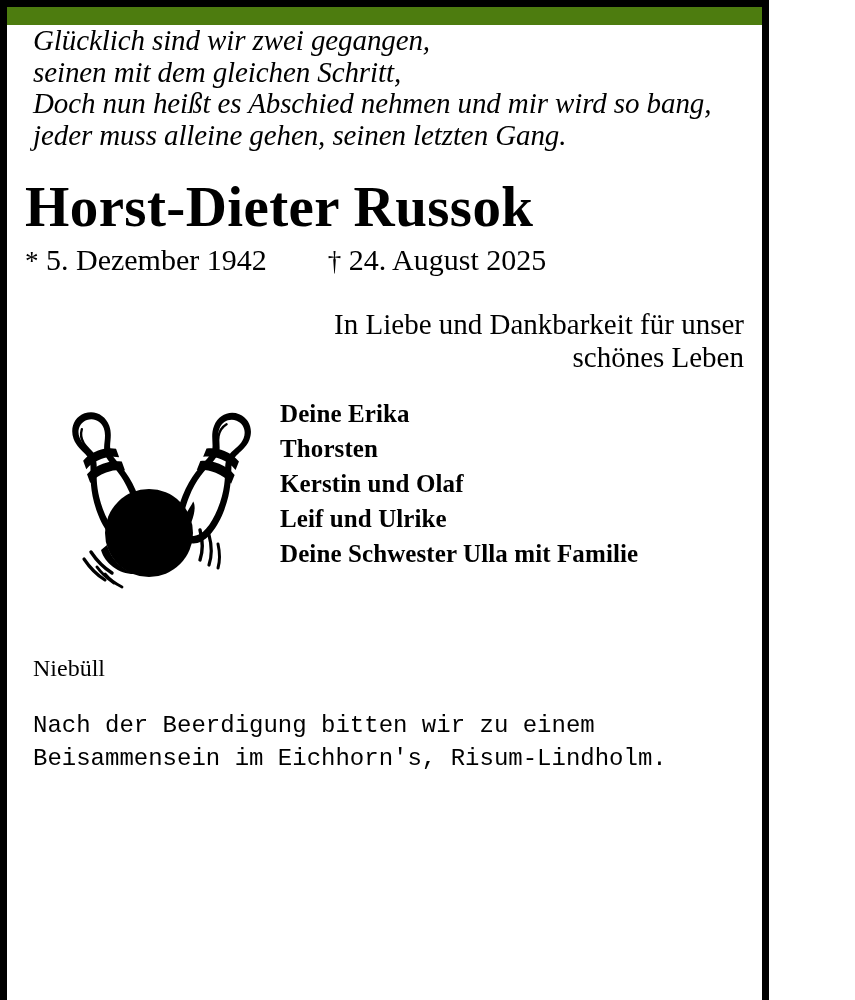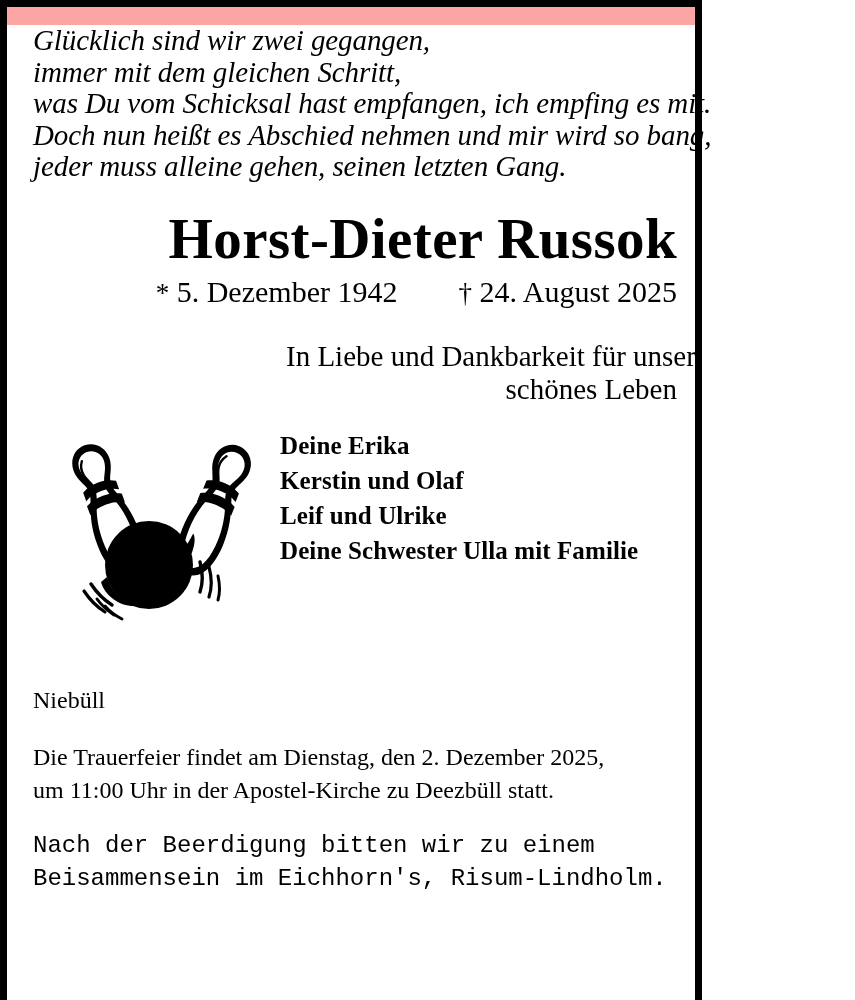--- a/index.html
+++ b/index.html
@@ -12,23 +12,23 @@
     width: 855px;
     height: 1000px;
     overflow: hidden;
     font-family: "Liberation Serif", "DejaVu Serif", serif;
     color: #000000;
   }
 
   #notice {
     position: relative;
     box-sizing: border-box;
-    width: 702px;
+    width: 769px;
     height: 1000px;
-    background: #fca5a5;
+    background: #4d7c0f;
     border: 7px solid #000000;
     padding: 0;
   }
 
   .inner {
     position: relative;
     box-sizing: border-box;
     width: 100%;
     height: 100%;
     background: #ffffff;
@@ -45,21 +45,21 @@
     letter-spacing: -0.1px;
     white-space: nowrap;
   }
   .poem .line {
     display: block;
   }
 
   
   .name-block {
     margin-top: 26px;
-    text-align: right;
+    text-align: left;
   }
   .deceased-name {
     display: block;
     font-weight: bold;
     font-size: 57px;
     line-height: 60px;
     letter-spacing: 0.4px;
     white-space: nowrap;
   }
   .dates {
@@ -146,22 +146,21 @@
   }
 </style>
 </head>
 <body>
 
 <div id="notice">
   <div class="inner">
 
     <div class="poem">
       <span class="line">Glücklich sind wir zwei gegangen,</span>
-      <span class="line">immer mit dem gleichen Schritt,</span>
-      <span class="line">was Du vom Schicksal hast empfangen, ich empfing es mit.</span>
+      <span class="line">seinen mit dem gleichen Schritt,</span>
       <span class="line">Doch nun heißt es Abschied nehmen und mir wird so bang,</span>
       <span class="line">jeder muss alleine gehen, seinen letzten Gang.</span>
     </div>
 
     <div class="name-block">
       <span class="deceased-name">Horst-Dieter Russok</span>
       <span class="dates">
         <span class="sym">*</span>
         <span>5. Dezember 1942</span>
         <span class="date-gap"></span>
@@ -254,32 +253,29 @@
 
             <path d="M143 128 c3 11 3 21 0 30" stroke="#000000" stroke-width="3.4" fill="none" stroke-linecap="round"></path>
             <path d="M152 133 c3 11 3 21 0 30" stroke="#000000" stroke-width="3.2" fill="none" stroke-linecap="round"></path>
             <path d="M161 142 c2 9 2 17 0 24" stroke="#000000" stroke-width="3" fill="none" stroke-linecap="round"></path>
           </g>
         </svg>
       </div>
 
       <div class="family">
         <span class="line">Deine Erika</span>
+        <span class="line">Thorsten</span>
         <span class="line">Kerstin und Olaf</span>
         <span class="line">Leif und Ulrike</span>
         <span class="line">Deine Schwester Ulla mit Familie</span>
       </div>
     </div>
 
     <div class="footer">
       <p class="para city">Niebüll</p>
       <p class="para">
-        <span class="line">Die Trauerfeier findet am Dienstag, den 2. Dezember 2025,</span>
-        <span class="line">um 11:00 Uhr in der Apostel-Kirche zu Deezbüll statt.</span>
-      </p>
-      <p class="para">
         <span class="line">Nach der Beerdigung bitten wir zu einem</span>
         <span class="line">Beisammensein im Eichhorn′s, Risum-Lindholm.</span>
       </p>
     </div>
 
   </div>
 </div>
 
 </body></html>

